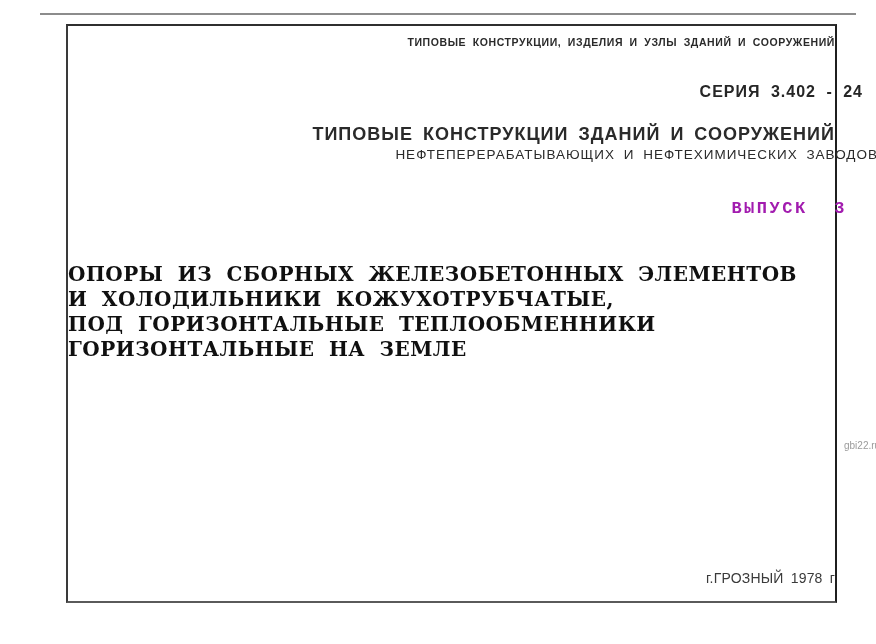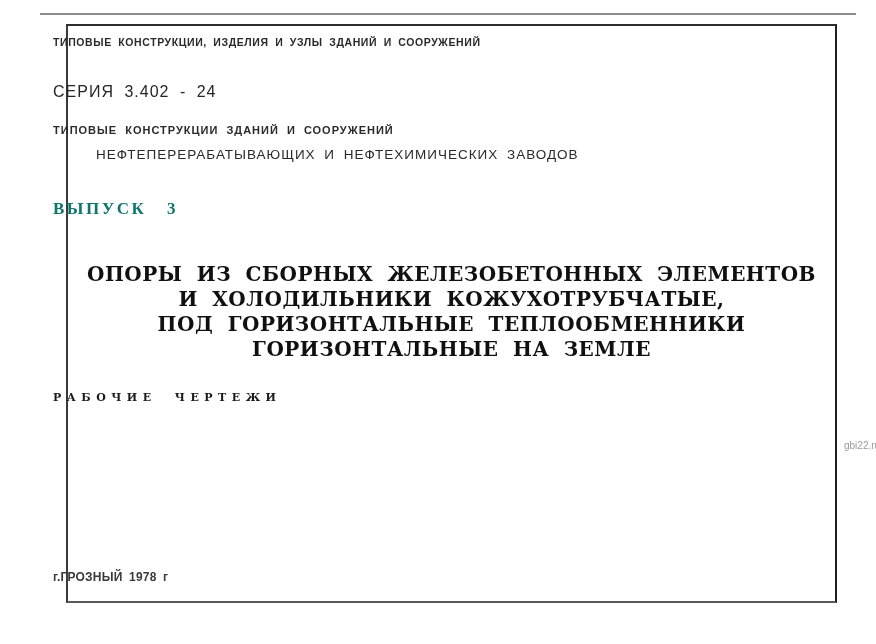--- a/index.html
+++ b/index.html
@@ -31,95 +31,96 @@
     top: 24px;
     width: 767px;
     height: 575px;
     border-top: 2px solid #2f2f2f;
     border-left: 2px solid #3a3a3a;
     border-right: 2px solid #1f1f1f;
     border-bottom: 2px solid #5a5a5a;
   }
   .centered {
     position: absolute;
-    left: 53px;
+    left: 68px;
     width: 767px;
-    text-align: left;
+    text-align: right;
     white-space: nowrap;
   }
   .header-line {
     top: 36px;
     font-size: 10.5px;
     font-weight: 700;
     letter-spacing: 0.6px;
     word-spacing: 3px;
     color: #2a2a2a;
   }
   .series-line {
     top: 83px;
     font-size: 16px;
-    font-weight: 400;
+    font-weight: 700;
     letter-spacing: 1px;
     word-spacing: 5px;
     color: #262626;
+    padding-left: 28px;
   }
   .subtitle-1 {
     top: 124px;
-    font-size: 11px;
+    font-size: 18px;
     font-weight: 700;
     letter-spacing: 1px;
     word-spacing: 4px;
     color: #2a2a2a;
   }
   .subtitle-2 {
     top: 147px;
     font-size: 13.5px;
     font-weight: 400;
     letter-spacing: 1px;
     word-spacing: 4px;
     color: #2a2a2a;
     padding-left: 43px;
   }
   .issue-line {
     top: 199px;
-    font-family: Liberation Serif, serif;
+    font-family: Liberation Mono, monospace;
     font-size: 17px;
     font-weight: 700;
     letter-spacing: 2.5px;
     word-spacing: 14px;
-    color: #0f766e;
+    color: #a21caf;
+    padding-left: 12px;
   }
   .main-title {
     position: absolute;
     left: 68px;
     top: 262px;
     width: 767px;
-    text-align: center;
     font-family: "DejaVu Serif", "Liberation Serif", serif;
     font-size: 20px;
     font-weight: 700;
     letter-spacing: 0.5px;
     word-spacing: 7px;
     line-height: 25px;
     color: #101010;
   }
   .main-title .t-line { white-space: nowrap; }
   .doc-type {
     top: 391px;
     font-family: "DejaVu Serif", "Liberation Serif", serif;
     font-size: 11px;
     font-weight: 700;
     letter-spacing: 5.5px;
     word-spacing: 9px;
     color: #1c1c1c;
   }
   .imprint {
     top: 570px;
-    font-size: 12px;
-    font-weight: 700;
+    font-size: 14px;
+    font-weight: 400;
     letter-spacing: 0.2px;
     word-spacing: 3px;
     color: #3a3a3a;
   }
   .watermark {
     position: absolute;
     left: 844px;
     top: 440px;
     font-size: 10px;
     font-weight: 400;
@@ -146,19 +147,18 @@
 
   <div class="centered issue-line">ВЫПУСК 3</div>
 
   <div class="main-title">
     <div class="t-line">ОПОРЫ ИЗ СБОРНЫХ ЖЕЛЕЗОБЕТОННЫХ ЭЛЕМЕНТОВ</div>
     <div class="t-line">И ХОЛОДИЛЬНИКИ КОЖУХОТРУБЧАТЫЕ,</div>
     <div class="t-line">ПОД ГОРИЗОНТАЛЬНЫЕ ТЕПЛООБМЕННИКИ</div>
     <div class="t-line">ГОРИЗОНТАЛЬНЫЕ НА ЗЕМЛЕ</div>
   </div>
 
-  <div class="centered doc-type">РАБОЧИЕ ЧЕРТЕЖИ</div>
 
   <div class="watermark">gbi22.ru</div>
 
   <div class="centered imprint">г.ГРОЗНЫЙ 1978 г</div>
 
 </div>
 
 </body></html>

